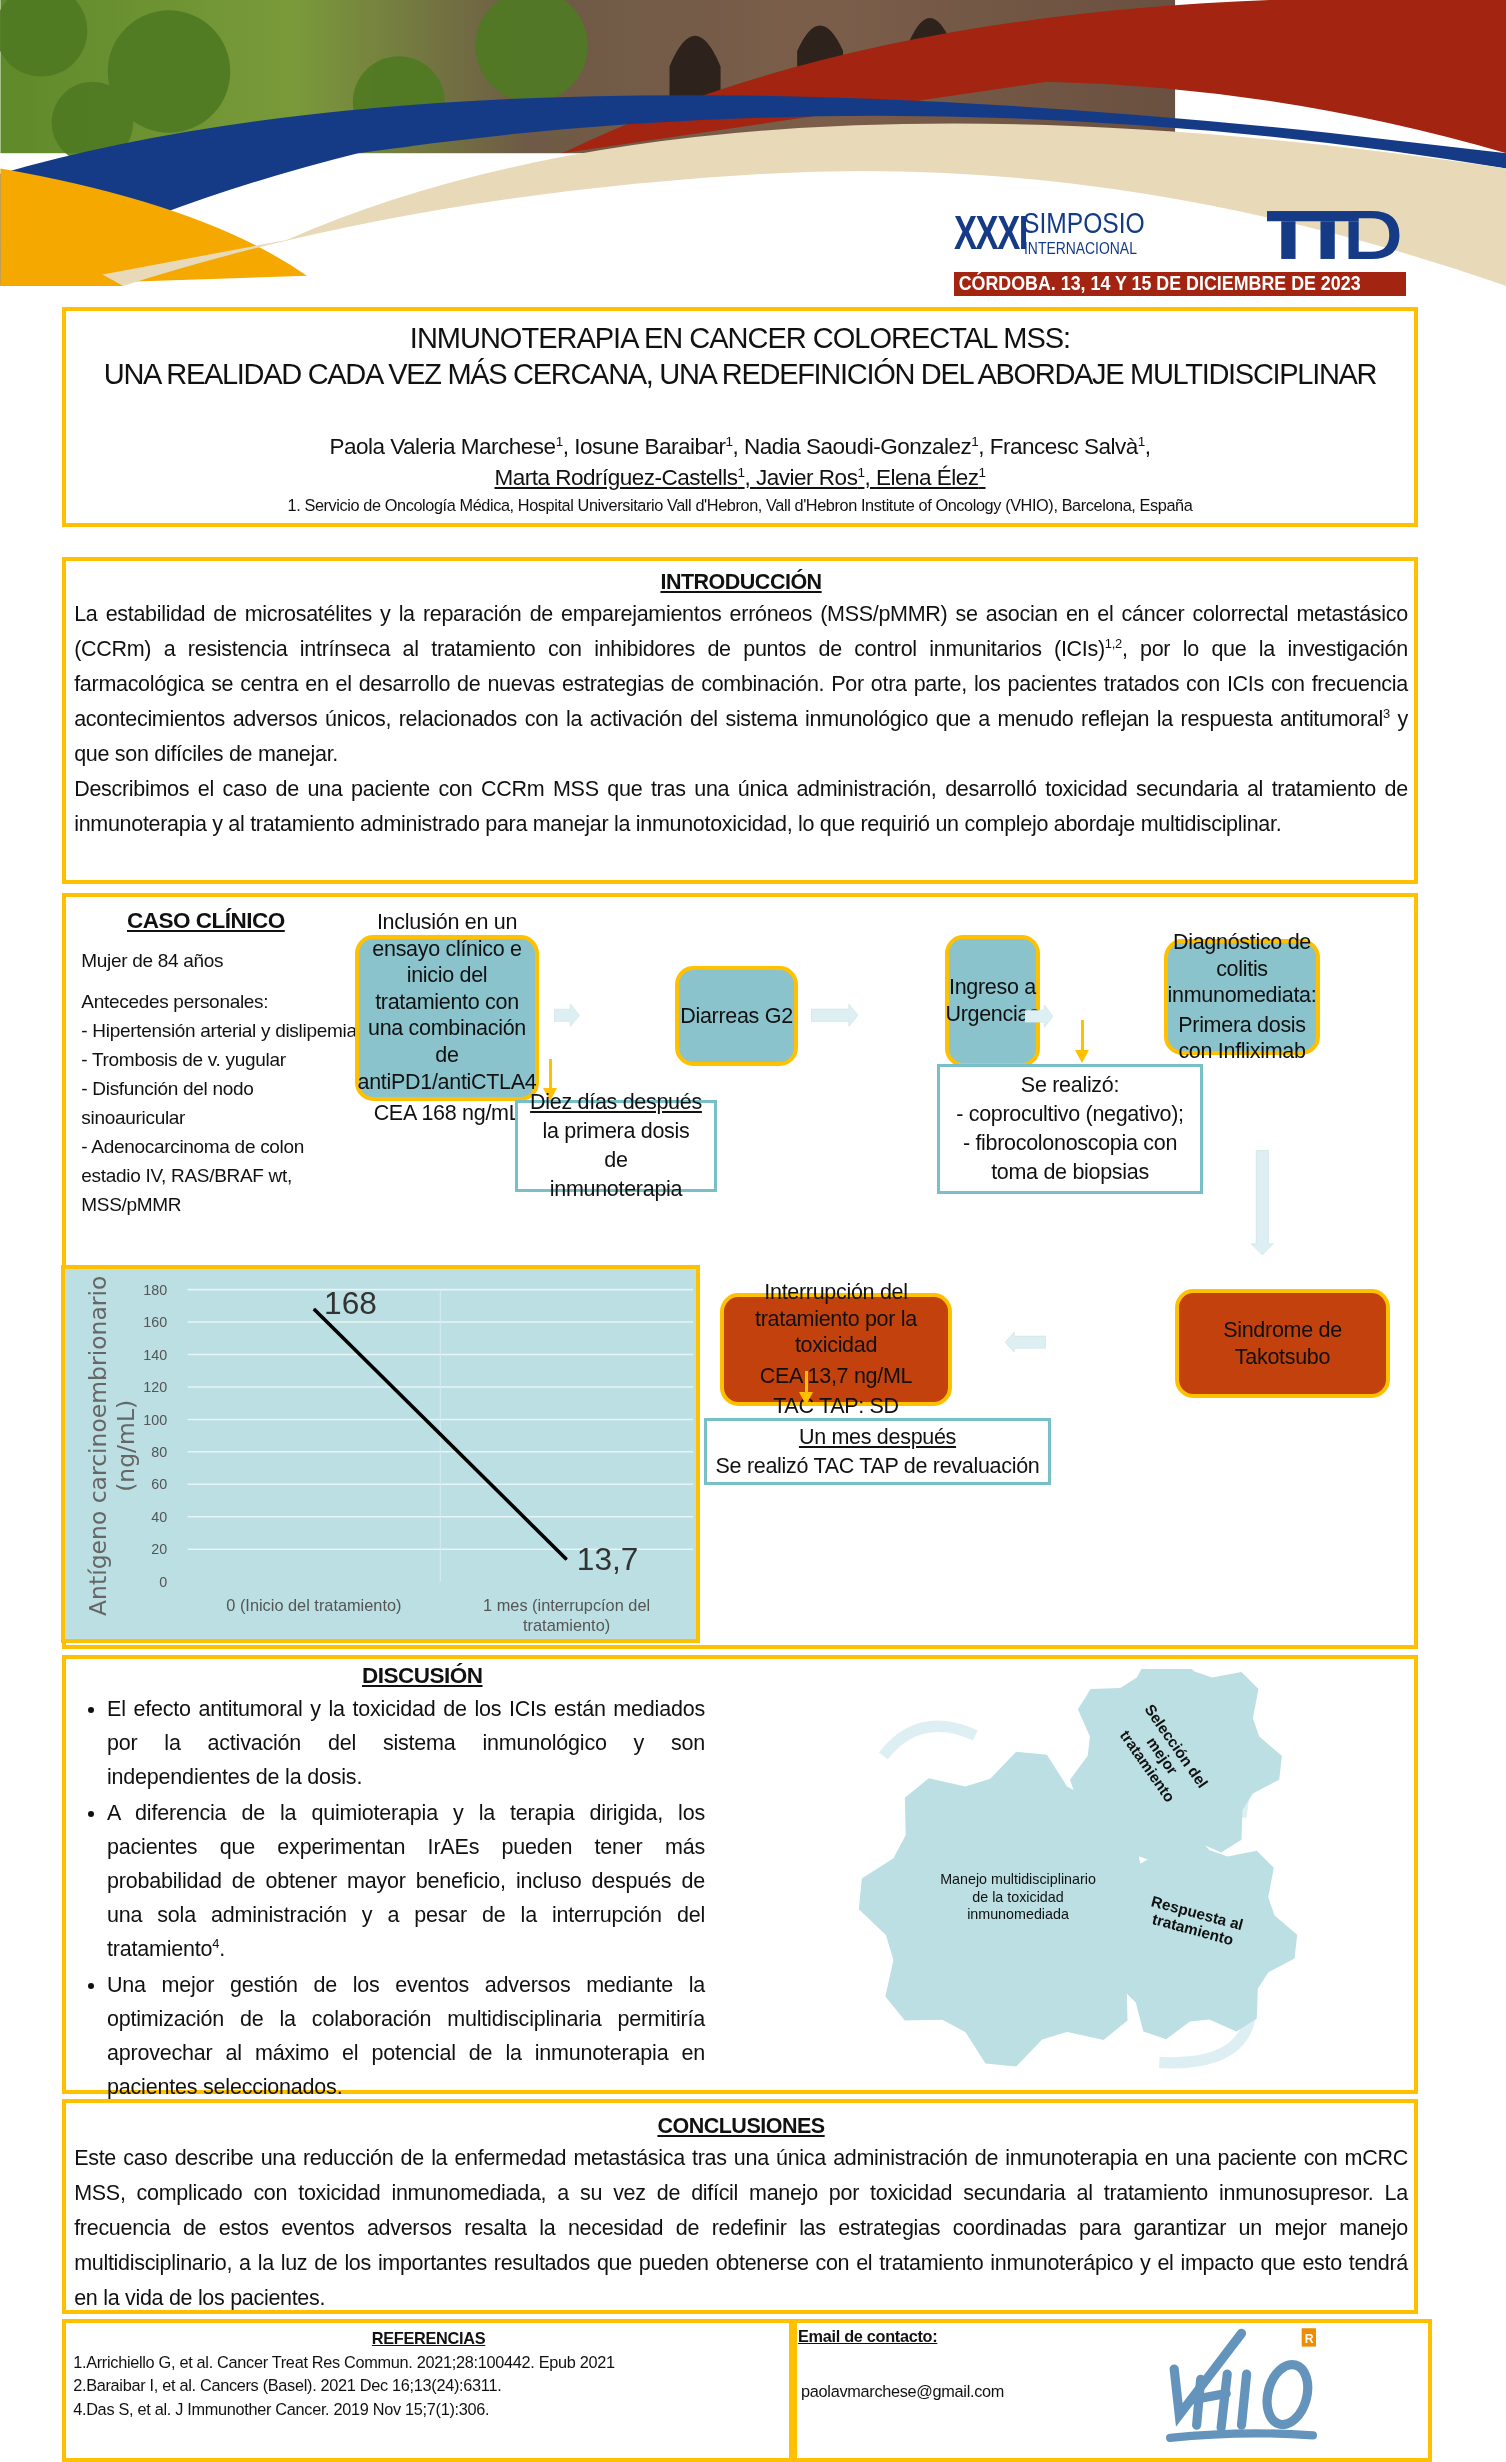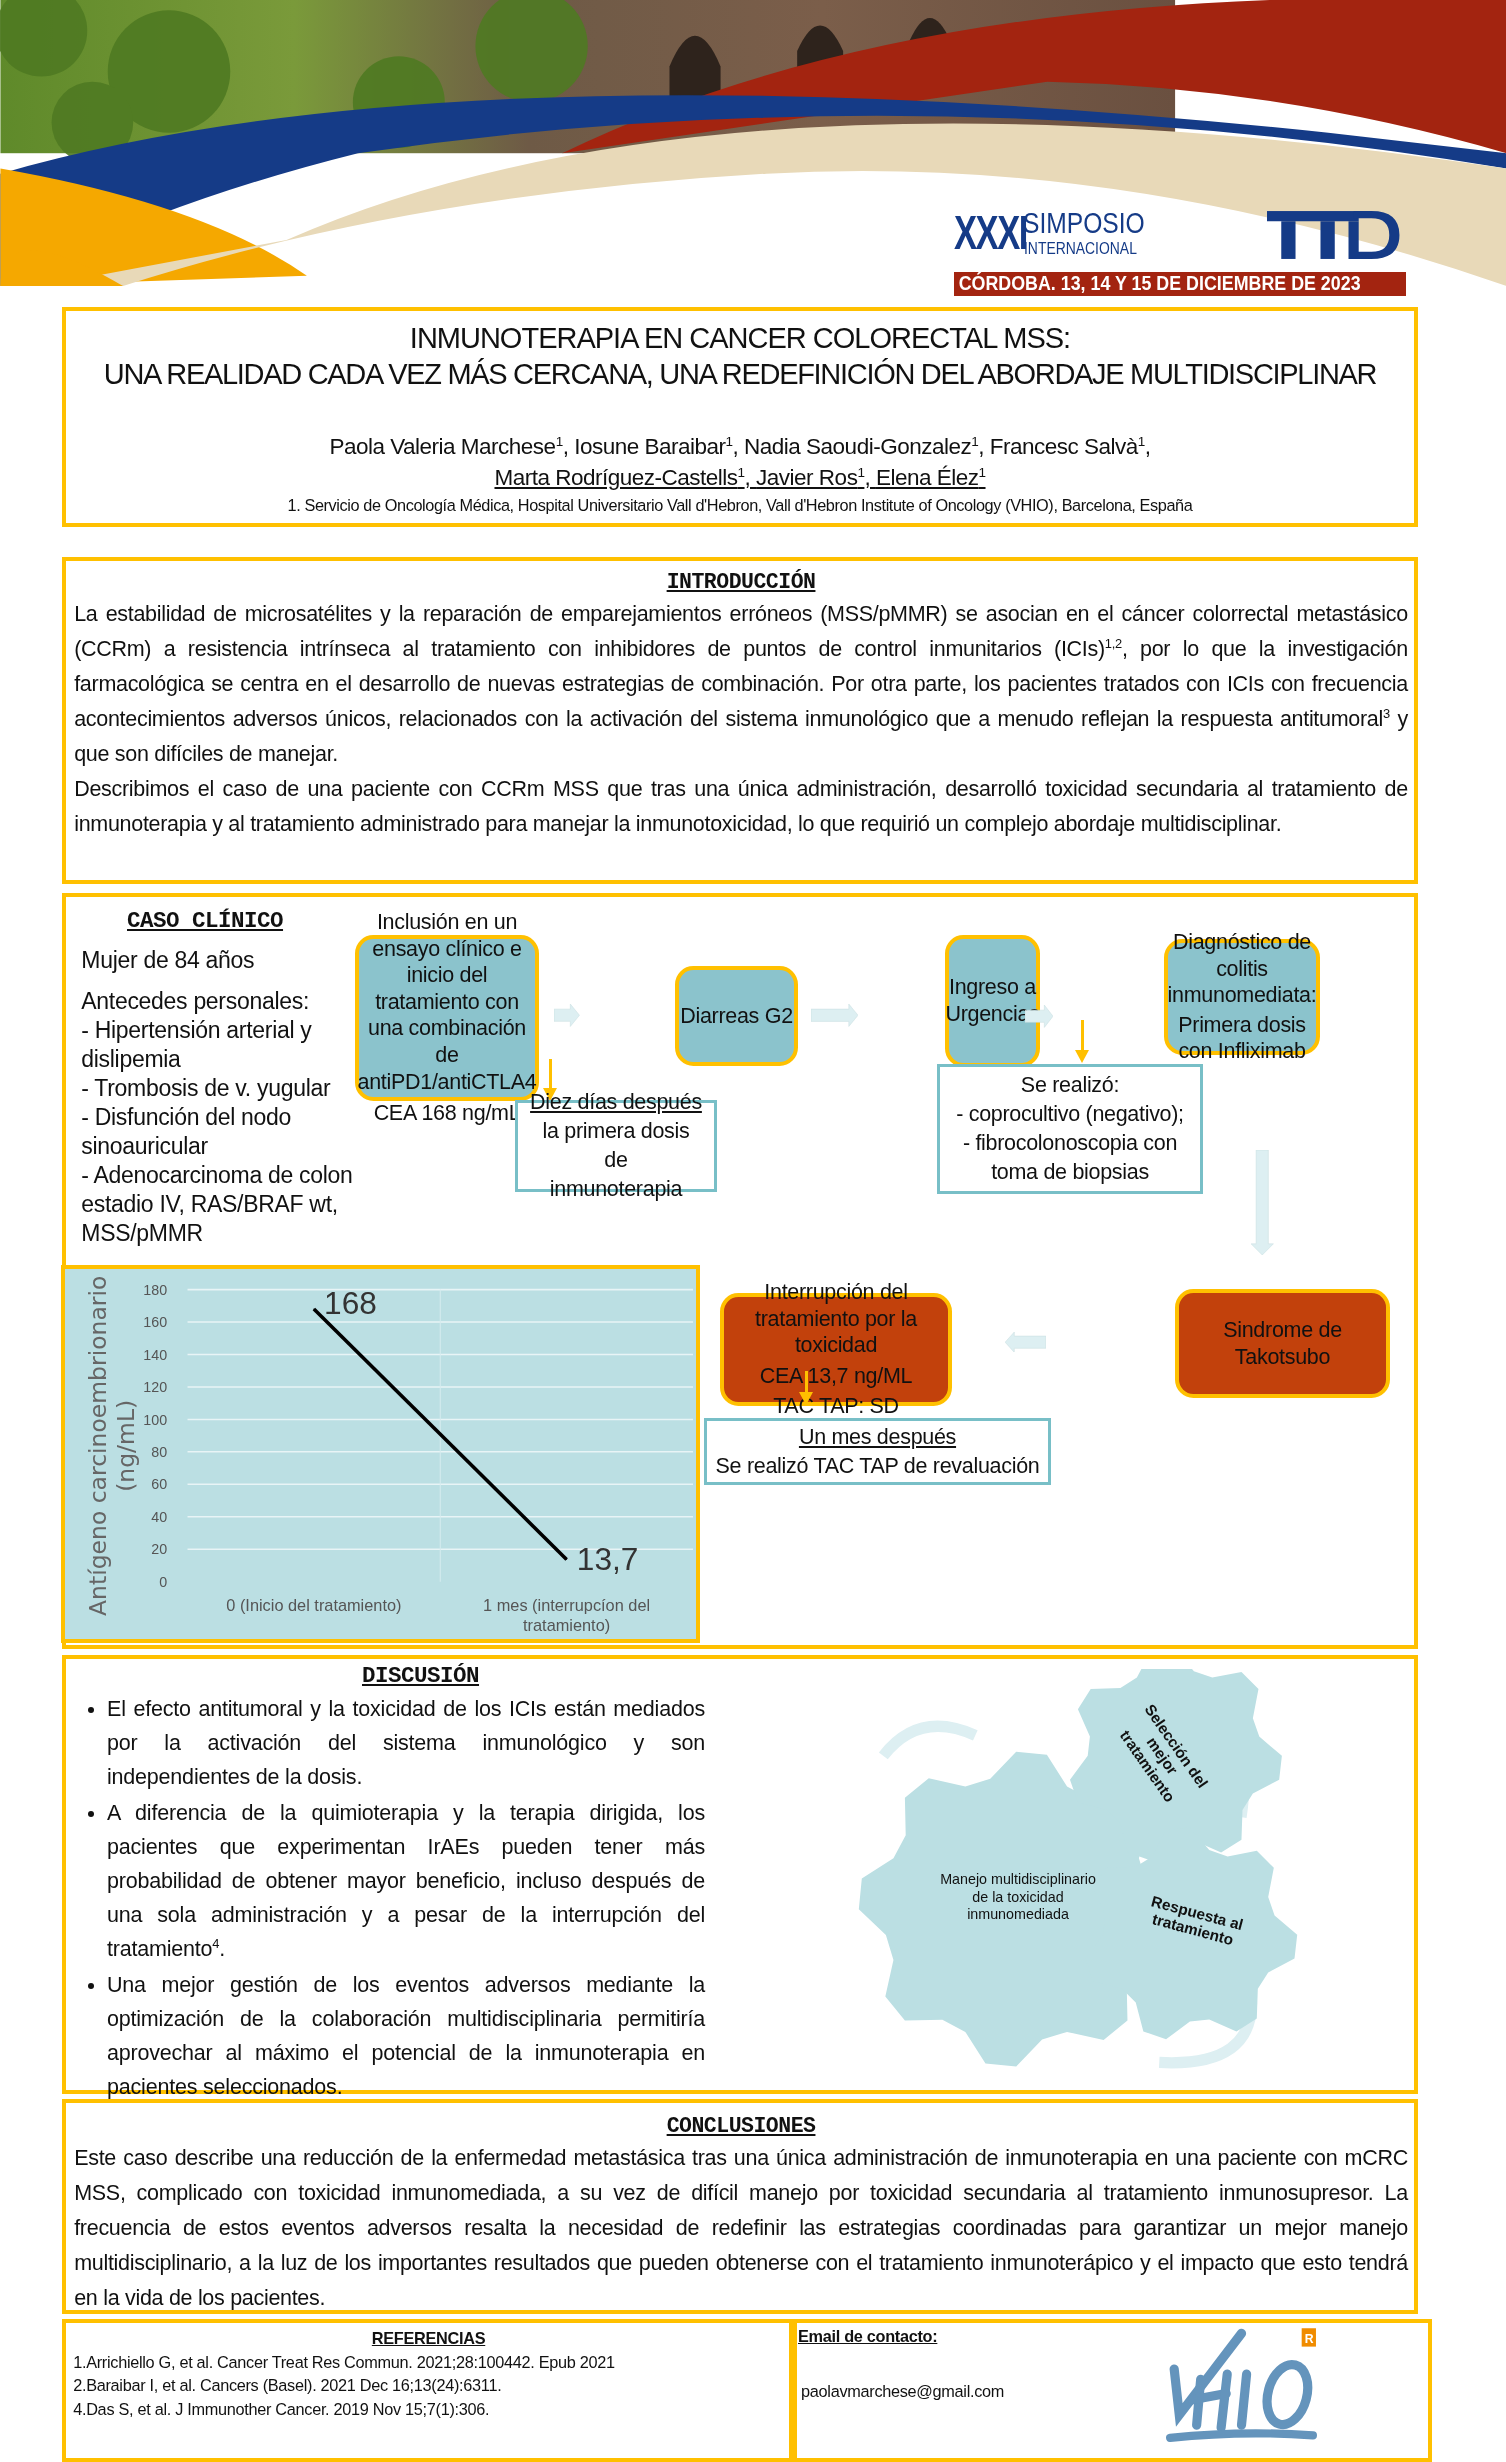--- a/index.html
+++ b/index.html
@@ -1,20 +1,20 @@
 <!DOCTYPE html>
 <html style="font-size:8.2px"><head>
 <meta charset="utf-8">
 <style>
   html, body { margin:0; padding:0; background:#ffffff; }
   body { width:1507px; height:2462px; position:relative; overflow:hidden;
          font-family:"Liberation Sans", sans-serif; color:#111; }
   .abs { position:absolute; }
   .box { position:absolute; border:4.6px solid #FFC000; background:#fff; box-sizing:border-box; }
-  .sec-title { text-align:center; font-weight:bold; text-decoration:underline; font-size:21.5px; letter-spacing:-0.5px;font-family:Liberation Mono, monospace; }
+  .sec-title { text-align:center; font-weight:bold; text-decoration:underline; font-size:21.5px; letter-spacing:-0.5px; }
   .just { text-align:justify; font-size:21.5px; line-height:35px; letter-spacing:-0.3px; }
   .flow { position:absolute; background:#8BC3CC; border:4.6px solid #FFC000; border-radius:18.4px;
           box-sizing:border-box; display:flex; flex-direction:column; align-items:center; justify-content:center;
           text-align:center; font-size:21.5px; line-height:26.6px; color:#111; letter-spacing:-0.3px; }
   .flow.dark { background:#c2410c; }
   .note { position:absolute; border:3.6px solid #78BFC7; background:#fff; box-sizing:border-box;
           text-align:center; font-size:21.5px; line-height:29px; display:flex; flex-direction:column; justify-content:center; letter-spacing:-0.3px; }
   .arrow-o-v { position:absolute; width:3.1px; background:#FFC000; }
   .arrow-o-v::after { content:""; position:absolute; left:-6.1px; bottom:-12.3px; border-left:7.7px solid transparent; border-right:7.7px solid transparent; border-top:13.3px solid #FFC000; }
   .garrow { position:absolute; }
@@ -97,21 +97,21 @@
 <div class="box" style="left:62px;top:557px;width:1356px;height:327px;padding:7.2px 6.1px 0 8.2px;">
   <div class="sec-title" style="line-height:29px;">INTRODUCCIÓN</div>
   <div class="just">
     <span>La estabilidad de microsatélites y la reparación de emparejamientos erróneos (MSS/pMMR) se asocian en el cáncer colorrectal metastásico (CCRm) a resistencia intrínseca al tratamiento con inhibidores de puntos de control inmunitarios (ICIs)</span><sup>1,2</sup><span>, por lo que la investigación farmacológica se centra en el desarrollo de nuevas estrategias de combinación. Por otra parte, los pacientes tratados con ICIs con frecuencia acontecimientos adversos únicos, relacionados con la activación del sistema inmunológico que a menudo reflejan la respuesta antitumoral</span><sup>3</sup><span> y que son difíciles de manejar.</span>
   </div>
   <div class="just">Describimos el caso de una paciente con CCRm MSS que tras una única administración, desarrolló toxicidad secundaria al tratamiento de inmunoterapia y al tratamiento administrado para manejar la inmunotoxicidad, lo que requirió un complejo abordaje multidisciplinar.</div>
 </div>
 
 <div class="box" style="left:62px;top:893px;width:1356px;height:756px;">
   <div class="abs sec-title" style="left:61px;top:11.2px;font-size:22.5px;">CASO CLÍNICO</div>
-  <div class="abs" style="left:15.3px;top:49px;width:276px;font-size:23px;line-height:29px;letter-spacing:-0.3px;">
+  <div class="abs" style="left:15.3px;top:49px;width:276px;font-size:19px;line-height:29px;letter-spacing:-0.3px;">
     <div style="margin-bottom:12.3px;">Mujer de 84 años</div>
     <div>Antecedes personales:</div>
     <div>- Hipertensión arterial y dislipemia</div>
     <div>- Trombosis de v. yugular</div>
     <div>- Disfunción del nodo sinoauricular</div>
     <div>- Adenocarcinoma de colon estadio IV, RAS/BRAF wt, MSS/pMMR</div>
   </div>
 
   <div class="flow" style="left:289px;top:38px;width:184px;height:166px;">
     <div>Inclusión en un ensayo clínico e inicio del tratamiento con una combinación de antiPD1/antiCTLA4</div>

